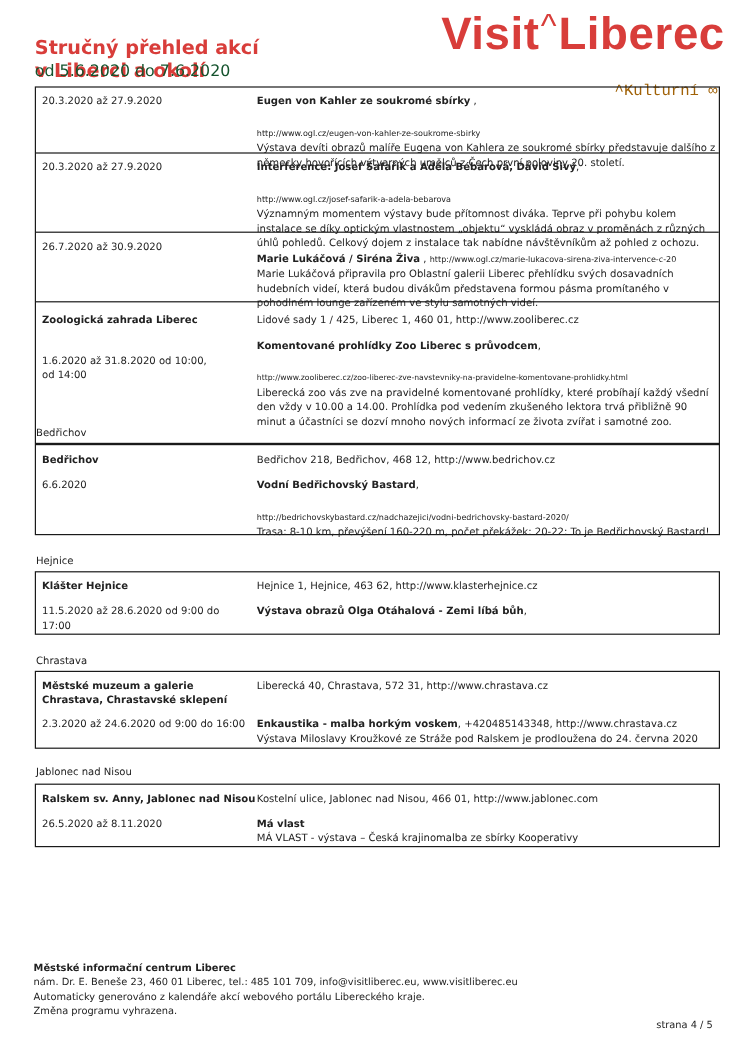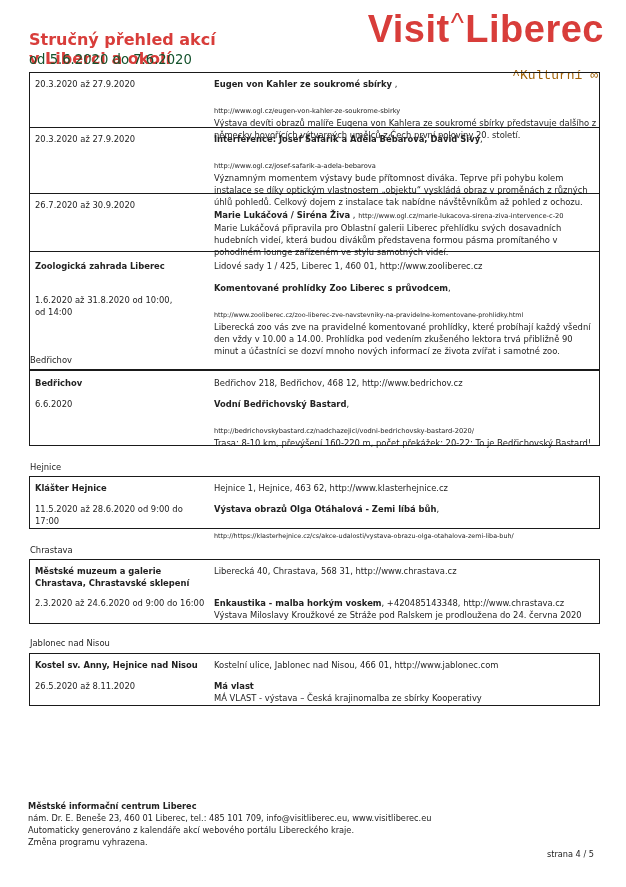--- a/index.html
+++ b/index.html
@@ -104,38 +104,37 @@
   </div>
 </div>
 
 <div class="section-label" style="top:462px;">Hejnice</div>
 <div class="box" style="top:476px;height:53px;">
   <div class="cell-l b" style="top:5px;">Klášter Hejnice</div>
   <div class="cell-r" style="top:5px;">Hejnice 1, Hejnice, 463 62, http://www.klasterhejnice.cz</div>
   <div class="cell-l" style="top:26px;width:150px;">11.5.2020 až 28.6.2020 od 9:00 do 17:00</div>
   <div class="cell-r" style="top:26px;">
     <span class="b">Výstava obrazů Olga Otáhalová - Zemi líbá bůh</span><span>,</span>
-    <span class="url" style="font-size:6.4px;">http://https://klasterhejnice.cz/cs/akce-udalosti/vystava-obrazu-olga-otahalova-zemi-liba-buh/</span>
   </div>
 </div>
 
 <div class="section-label" style="top:545px;">Chrastava</div>
 <div class="box" style="top:559px;height:65px;">
   <div class="cell-l b" style="top:5px;width:175px;">Městské muzeum a galerie Chrastava, Chrastavské sklepení</div>
-  <div class="cell-r" style="top:5px;">Liberecká 40, Chrastava, 568 31, http://www.chrastava.cz</div>
+  <div class="cell-r" style="top:5px;">Liberecká 40, Chrastava, 572 31, http://www.chrastava.cz</div>
   <div class="cell-l" style="top:37px;width:180px;white-space:nowrap;">2.3.2020 až 24.6.2020 od 9:00 do 16:00</div>
   <div class="cell-r" style="top:37px;">
     <span class="b">Enkaustika - malba horkým voskem</span><span>, +420485143348, http://www.chrastava.cz</span><br>
     <span>Výstava Miloslavy Kroužkové ze Stráže pod Ralskem je prodloužena do 24. června 2020</span>
   </div>
 </div>
 
 <div class="section-label" style="top:638px;">Jablonec nad Nisou</div>
 <div class="box" style="top:653px;height:53px;">
-  <div class="cell-l b" style="top:5px;width:180px;white-space:nowrap;">Kostel sv. Anny, Hejnice nad Nisou</div>
+  <div class="cell-l b" style="top:5px;width:180px;white-space:nowrap;">Ralskem sv. Anny, Jablonec nad Nisou</div>
   <div class="cell-r" style="top:5px;">Kostelní ulice, Jablonec nad Nisou, 466 01, http://www.jablonec.com</div>
   <div class="cell-l" style="top:26px;">26.5.2020 až 8.11.2020</div>
   <div class="cell-r" style="top:26px;">
     <span class="b">Má vlast</span><br>
     <span>MÁ VLAST - výstava – Česká krajinomalba ze sbírky Kooperativy</span>
   </div>
 </div>
 
 <div class="footer">
   <div class="b">Městské informační centrum Liberec</div>

